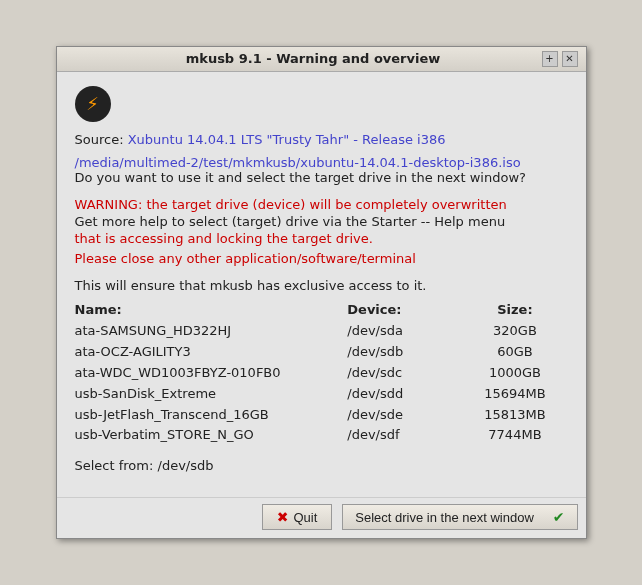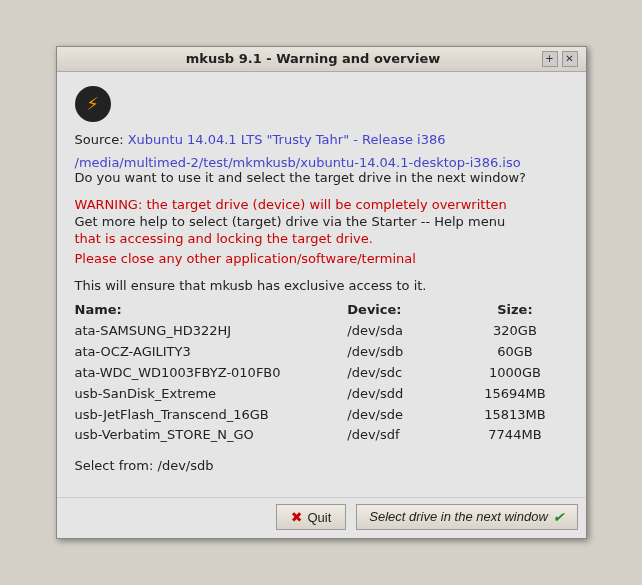--- a/index.html
+++ b/index.html
@@ -151,24 +151,23 @@
       color: #cc0000;
       font-size: 14px;
     }
     .btn-next {
       background: linear-gradient(to bottom, #f0ece4, #d8d4cc);
       border: 1px solid #999;
       padding: 4px 12px;
       cursor: pointer;
       font-size: 13px;
       display: flex;
-      align-items: flex-start;
-      gap: 5px;
-      color: #222;
-      font-style: italic;
+      align-items: flex-end;
+      gap: 19px;
+      color: #222;
     }
     .check-icon {
       color: #228822;
       font-size: 14px;
     }
   </style>
 </head>
 <body>
 
 <div class="window">

